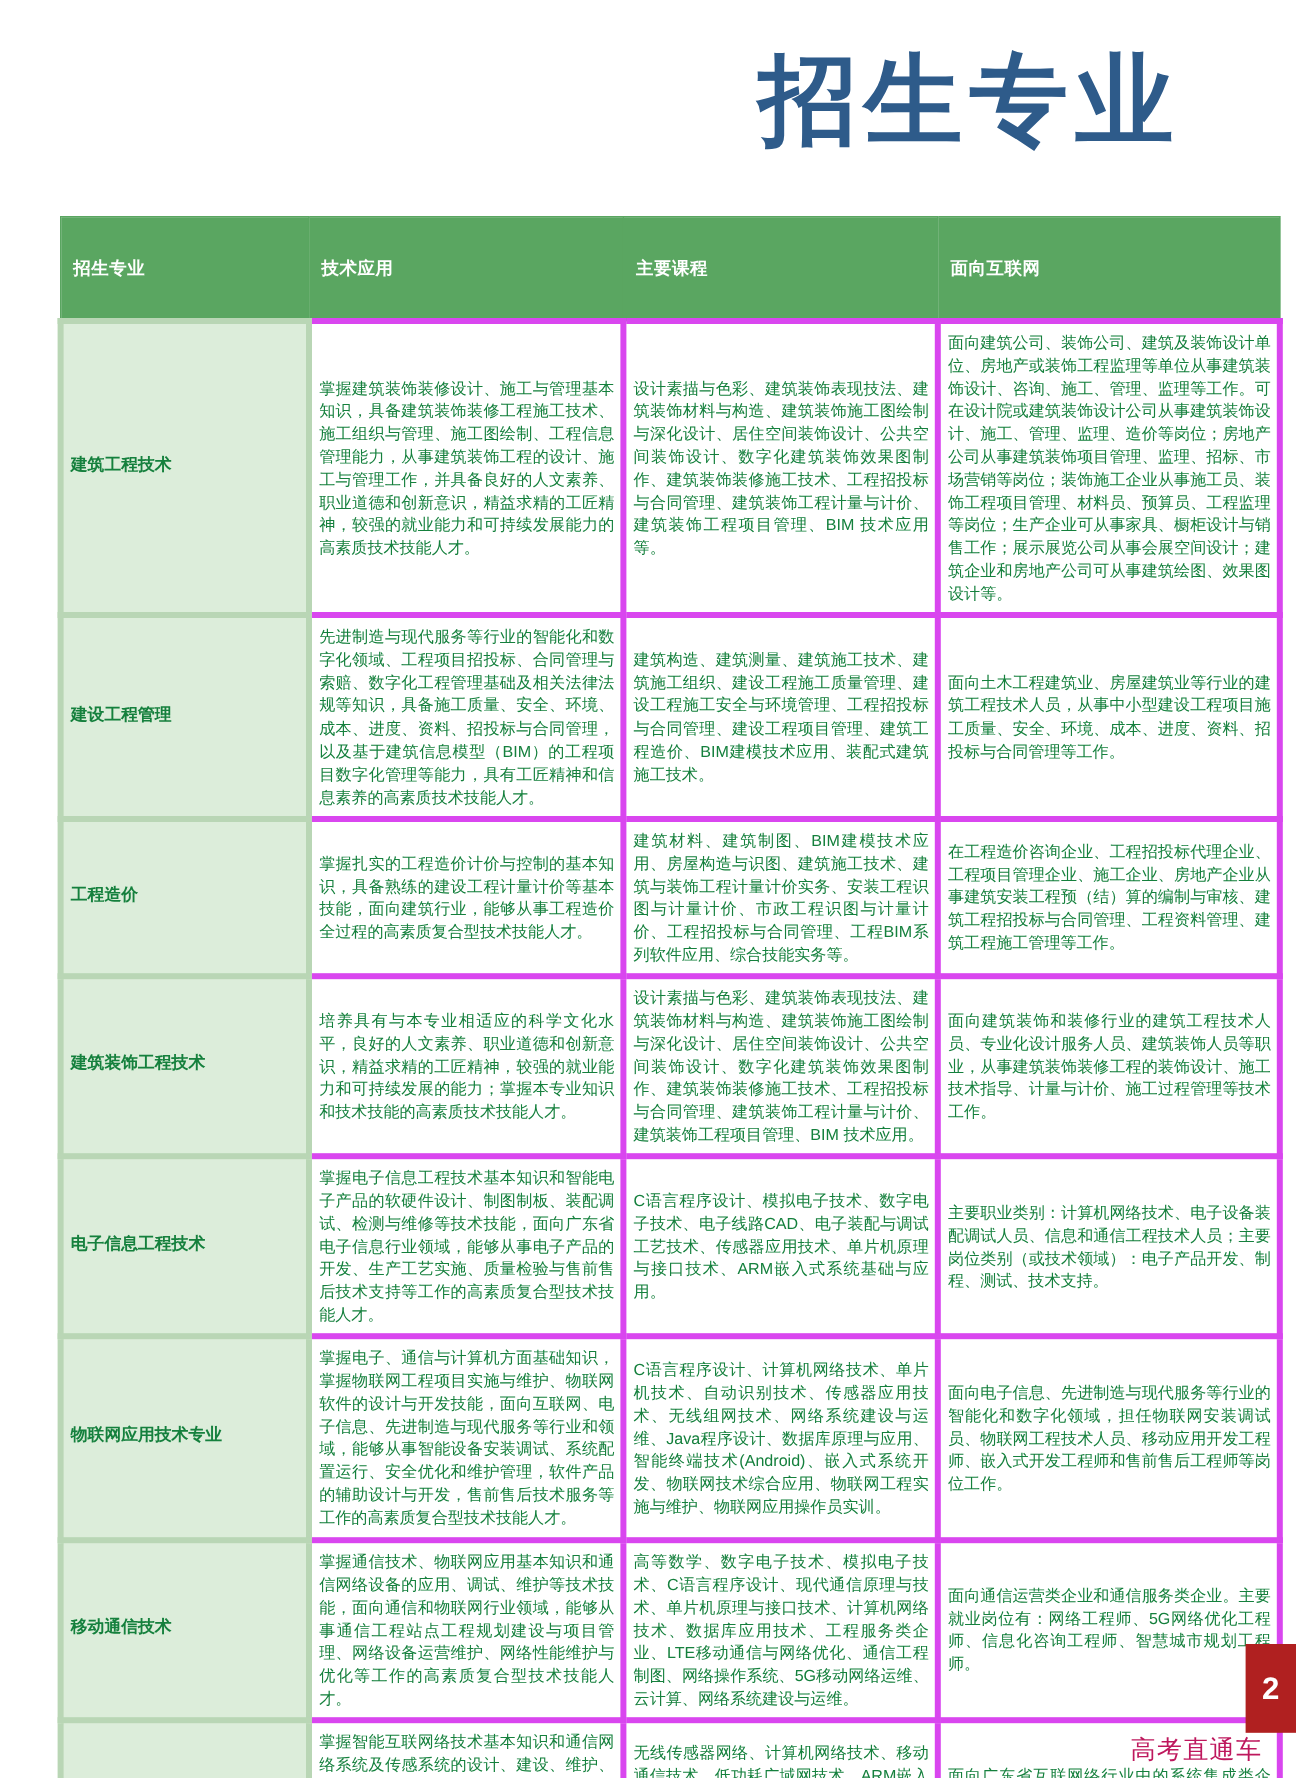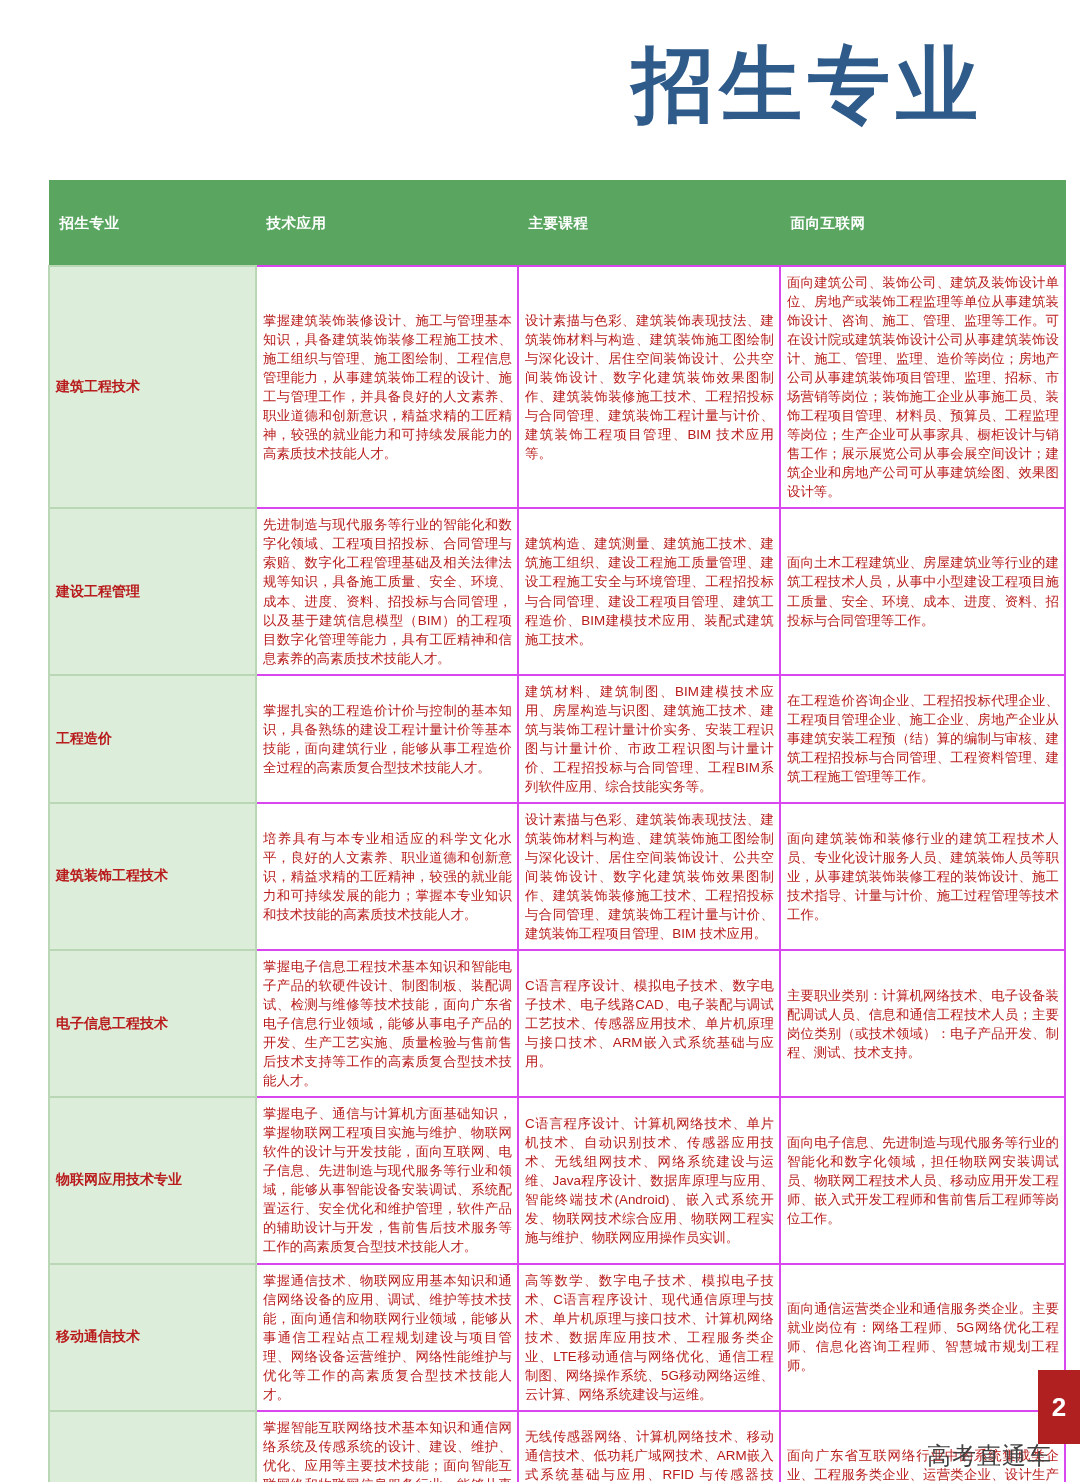--- a/index.html
+++ b/index.html
@@ -52,37 +52,38 @@
     font-weight: bold;
     text-align: left;
     vertical-align: middle;
     padding: 0 0 0 10px;
     height: 84px;
     border: 1px solid #5aa661;
     letter-spacing: 0.5px;
   }
 
   tbody td {
-    border: 2px solid #d946ef;
+    border: 5px solid #d946ef;
     vertical-align: middle;
     font-size: 13.4px;
     line-height: 1.42;
-    color: #b91c1c;
+    color: #15803d;
     padding: 6px 5px 6px 6px;
     text-align: justify;
     text-justify: inter-ideograph;
     word-break: break-all;
   }
   tbody td.major-name {
     background: #dcedda;
     border-color: #b9d6b5;
     font-weight: bold;
     font-size: 14px;
     text-align: left;
     word-break: keep-all;
+    font-family: Liberation Mono, monospace;
   }
   tbody td.body-cell {
     background: #ffffff;
   }
 
   
   .page-badge {
     position: absolute;
     right: 0;
     bottom: 38px;
@@ -95,22 +96,22 @@
     display: flex;
     align-items: center;
     justify-content: center;
   }
 
   
   .watermark {
     position: absolute;
     right: 28px;
     bottom: 10px;
-    font-size: 24px;
-    color: #404040;
+    font-size: 21px;
+    color: #be185d;
     letter-spacing: 1px;
     white-space: nowrap;
   }
 </style>
 </head>
 <body>
 
 <div class="page-title">招生专业</div>
 
 <div class="table-wrap">

